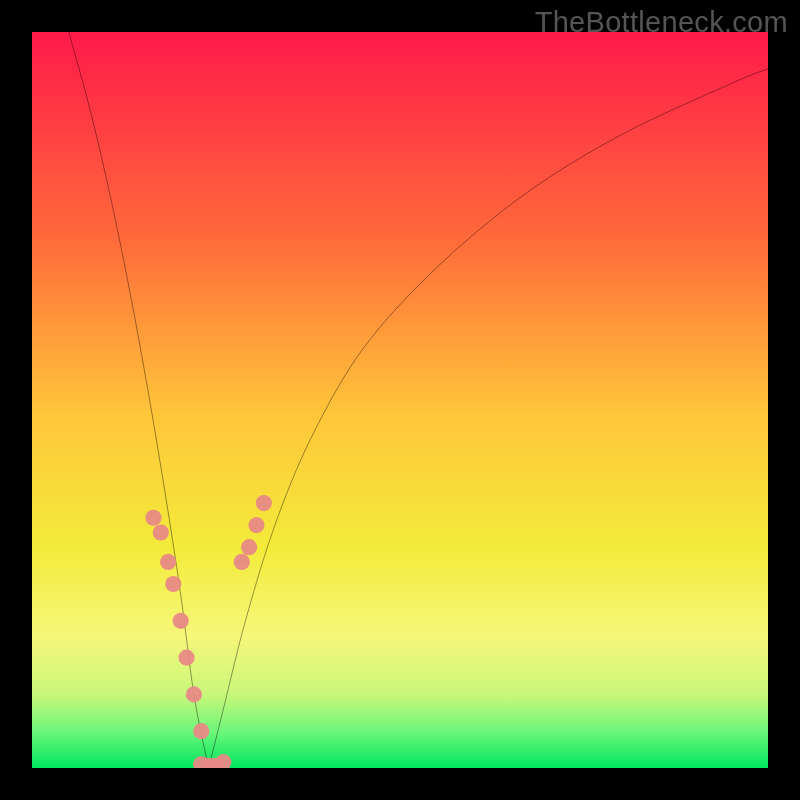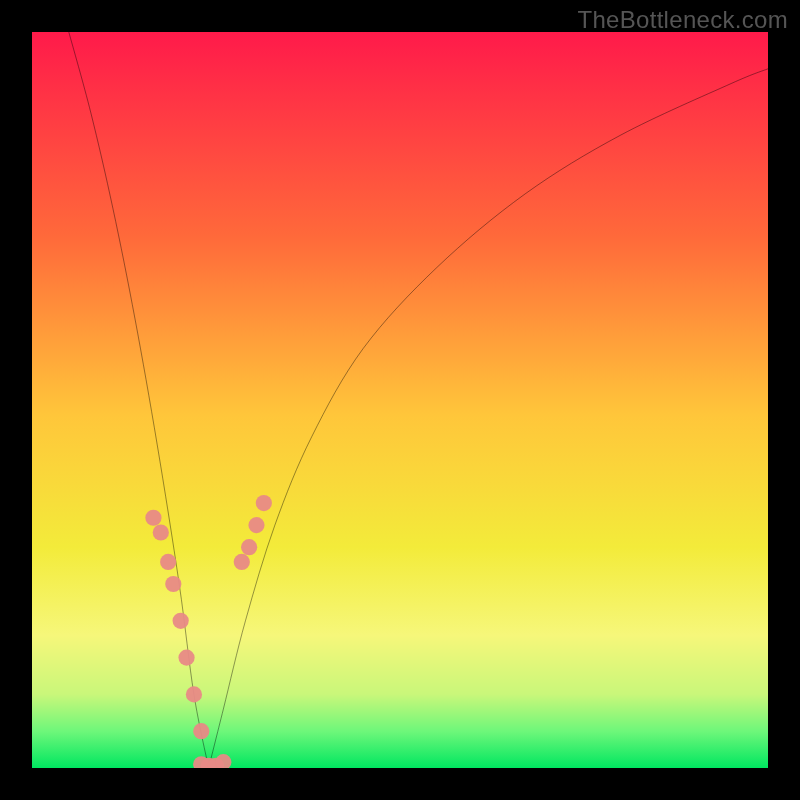--- a/index.html
+++ b/index.html
@@ -29,21 +29,21 @@
     left: 0;
     top: 0;
     width: 100%;
     height: 100%;
   }
   .watermark {
     position: absolute;
     top: 6px;
     right: 12px;
     color: #555;
-    font-size: 24px;
+    font-size: 29px;
     font-weight: 400;
     letter-spacing: 0.3px;
     z-index: 5;
   }
   svg.curve {
     position: absolute;
     left: 0;
     top: 0;
     width: 100%;
     height: 100%;

